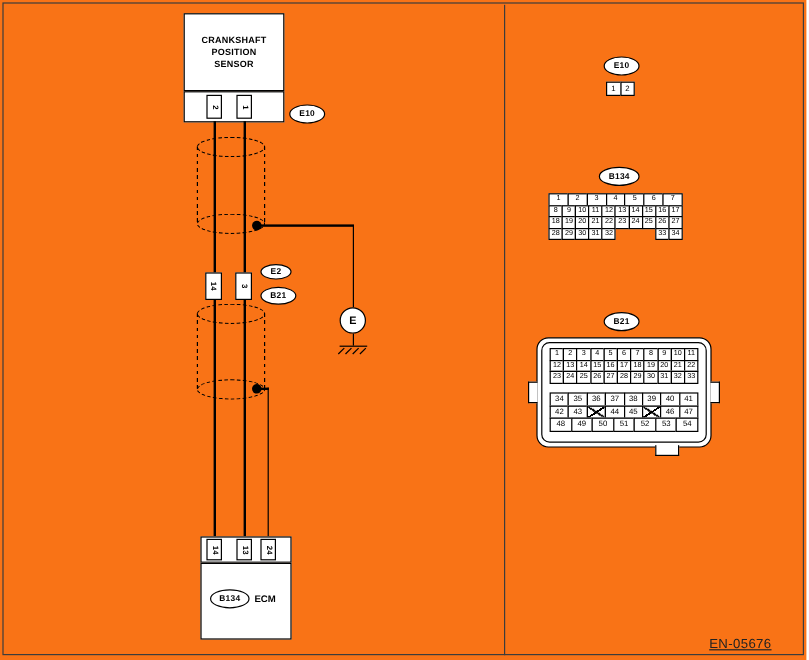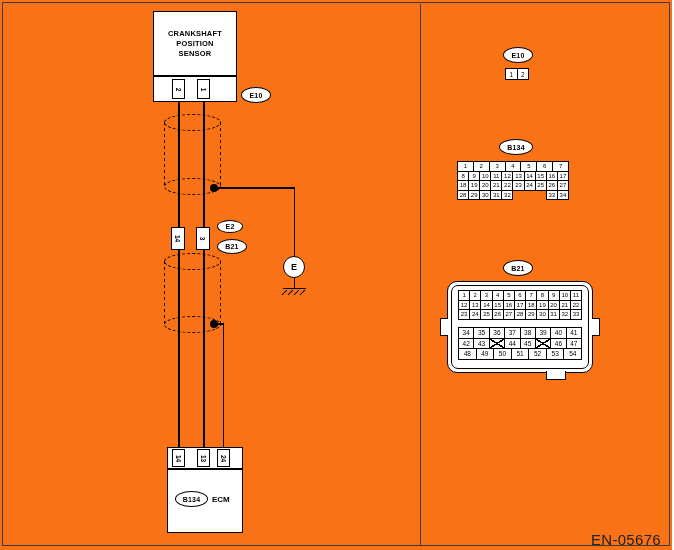--- a/index.html
+++ b/index.html
@@ -26,21 +26,21 @@
   .pin-cell + .pin-cell { margin-left:-1px; }
   .pin-cell.empty { border-color:transparent; background:transparent; }
   .pin-cell.x-cell { background-image:linear-gradient(to top right,transparent 45%,#000 45%,#000 55%,transparent 55%),linear-gradient(to bottom right,transparent 45%,#000 45%,#000 55%,transparent 55%); }
   .grid-e10 { width:24px; } .grid-e10 .pin-row { height:12px; } .grid-e10 .pin-cell { font-size:6.5px; }
   .grid-b134 { width:112px; } .grid-b134 .pin-row { height:10.5px; } .grid-b134 .pin-cell { font-size:6px; }
   .grid-b21u { width:124px; } .grid-b21u .pin-row { height:10.5px; } .grid-b21u .pin-cell { font-size:6px; }
   .grid-b21l { width:124px; } .grid-b21l .pin-row { height:11.5px; } .grid-b21l .pin-cell { font-size:6.5px; }
   .shell { position:absolute; border:1.5px solid #000; border-radius:10px; background:#fff; box-sizing:border-box; }
   .shell-inner { position:absolute; left:3px; top:3px; right:3px; bottom:3px; border:1px solid #000; border-radius:7px; }
   .tab { position:absolute; background:#fff; border:1.2px solid #000; box-sizing:border-box; }
-  .footer-code { position:absolute; font-size:15px; letter-spacing:.3px; color:#222; }
+  .footer-code { position:absolute; font-size:11px; letter-spacing:.3px; color:#222;text-decoration:underline; }
 </style>
 </head>
 <body>
 
 <div class="canvas">
   <div class="page-border"></div>
   <div class="divider"></div>
 
   <div class="sensor-box" style="left:153px;top:11px;width:84px;height:65px;">
     <span>CRANKSHAFT</span>

